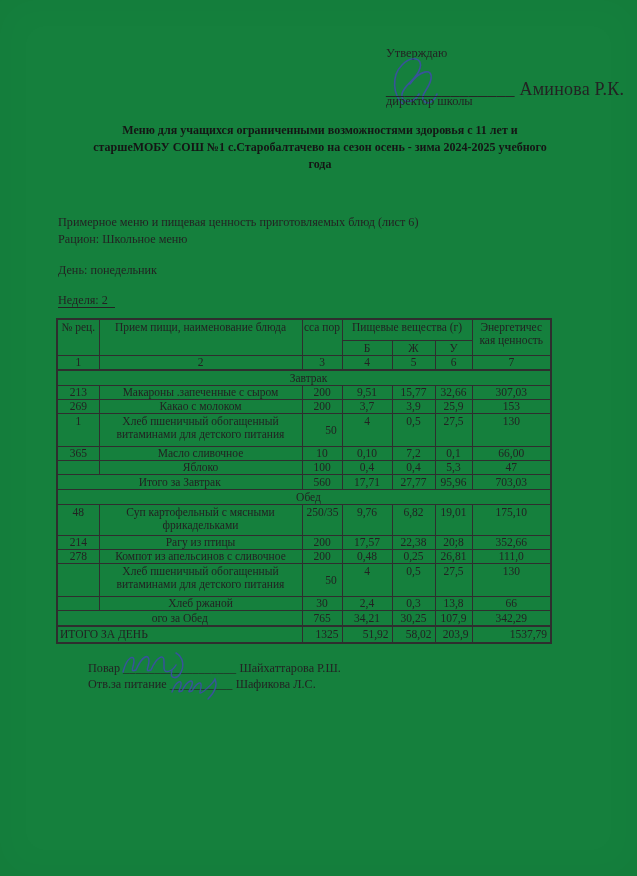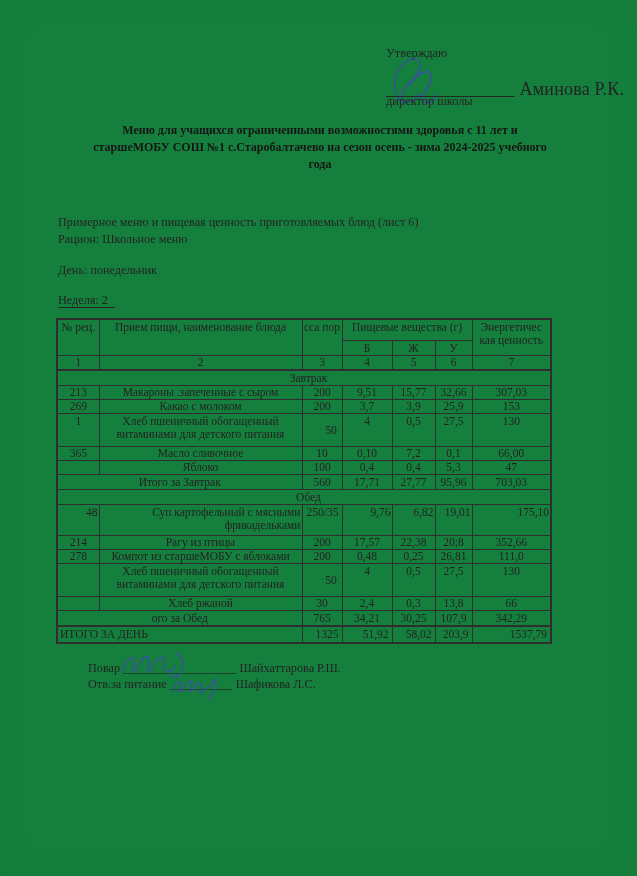--- a/index.html
+++ b/index.html
@@ -31,21 +31,21 @@
   td.mass-h{text-align:left;padding-left:1px;}
   tr.h2 td{height:14px;}
   tr.hnum td{height:13px;border-bottom:2px solid #2e2e2e;}
   tr.row-section td{height:14px;text-align:center;padding-left:10px;}
   tr.row-item td{height:13px;}
   td.name{text-align:left;padding-left:4px;}
   td.mass{text-align:left;padding-left:3px;}
   tr.row-bread td{height:31px;vertical-align:top;padding-top:1px;}
   tr.row-bread td.name{text-align:center;padding-left:1px;}
   tr.row-bread td.mass{vertical-align:middle;text-align:center;padding-left:19px;}
-  tr.row-soup td{height:29px;vertical-align:top;padding-top:1px;text-align:right;}
+  tr.row-soup td{height:29px;vertical-align:top;padding-top:1px;}
   tr.row-soup td.mass{text-align:left;padding-left:4px;}
   tr.row-total td, tr.row-total2 td{height:14px;}
   td.tname{text-align:left;padding-left:2px;}
   tr.row-total2 td:first-child{border-left:none;}
   tr.row-grand td{height:15px;border-top:2px solid #2e2e2e;text-align:right;padding-right:3px;}
   tr.row-grand td:first-child{border-left:none;text-align:left;padding-left:2px;}
   
   .footer{left:88px;top:660px;font-size:12.2px;line-height:16px;}
   .footer .us{letter-spacing:0.2px;}
 </style>
@@ -184,21 +184,21 @@
           <td class="rec">214</td>
           <td class="name">Рагу из птицы</td>
           <td class="mass">200</td>
           <td class="val">17,57</td>
           <td class="val">22,38</td>
           <td class="val">20;8</td>
           <td class="en">352,66</td>
         </tr>
         <tr class="row-item">
           <td class="rec">278</td>
-          <td class="name">Компот из старшеМОБУ с яблоками</td>
+          <td class="name">Компот из апельсинов с сливочное</td>
           <td class="mass">200</td>
           <td class="val">0,48</td>
           <td class="val">0,25</td>
           <td class="val">26,81</td>
           <td class="en">111,0</td>
         </tr>
         <tr class="row-bread">
           <td class="rec"></td>
           <td class="name">Хлеб пшеничный обогащенный витаминами для детского питания</td>
           <td class="mass">50</td>

